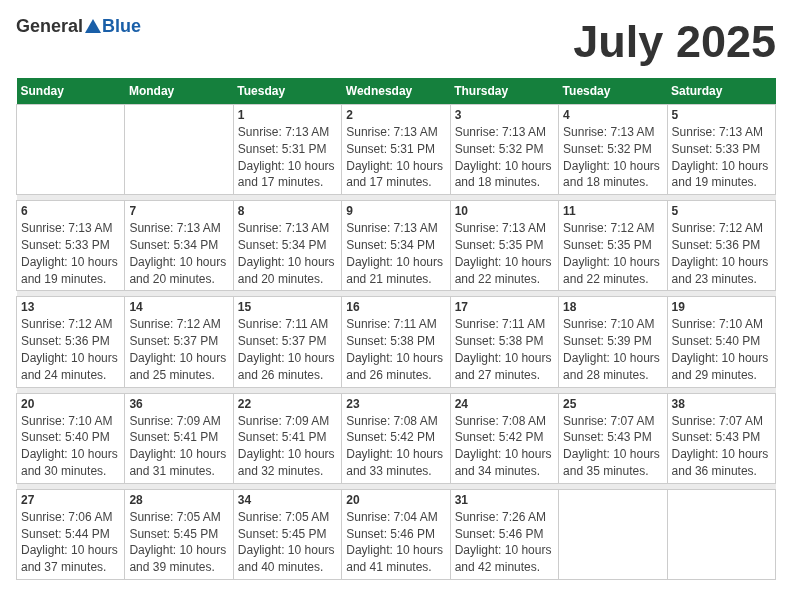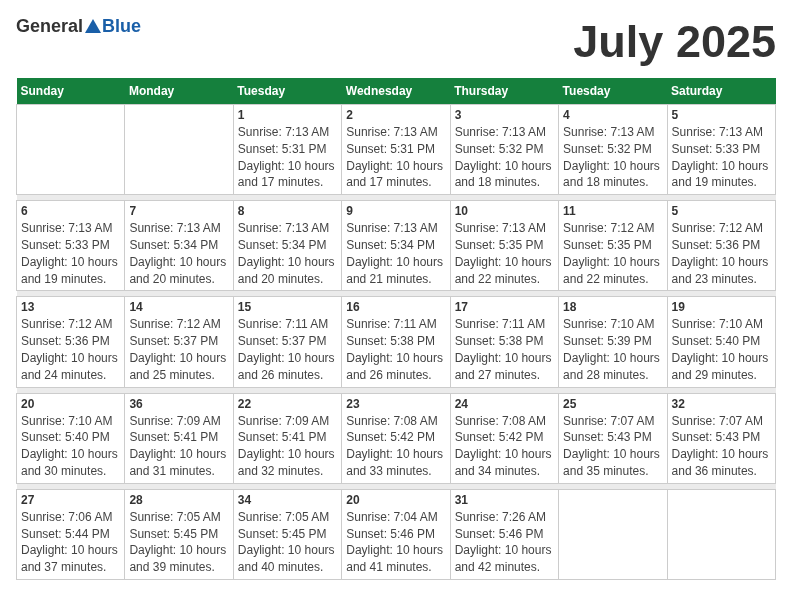--- a/index.html
+++ b/index.html
@@ -291,21 +291,21 @@
 Sunset: 5:42 PM
 Daylight: 10 hours and 34 minutes.</div>
         </td>
         <td>
           <div class="day-num">25</div>
           <div class="day-info">Sunrise: 7:07 AM
 Sunset: 5:43 PM
 Daylight: 10 hours and 35 minutes.</div>
         </td>
         <td>
-          <div class="day-num">32</div>
+          <div class="day-num">38</div>
           <div class="day-info">Sunrise: 7:07 AM
 Sunset: 5:43 PM
 Daylight: 10 hours and 36 minutes.</div>
         </td>
       </tr>
       <tr class="spacer">
         <td></td>
         <td></td>
         <td></td>
         <td></td>

